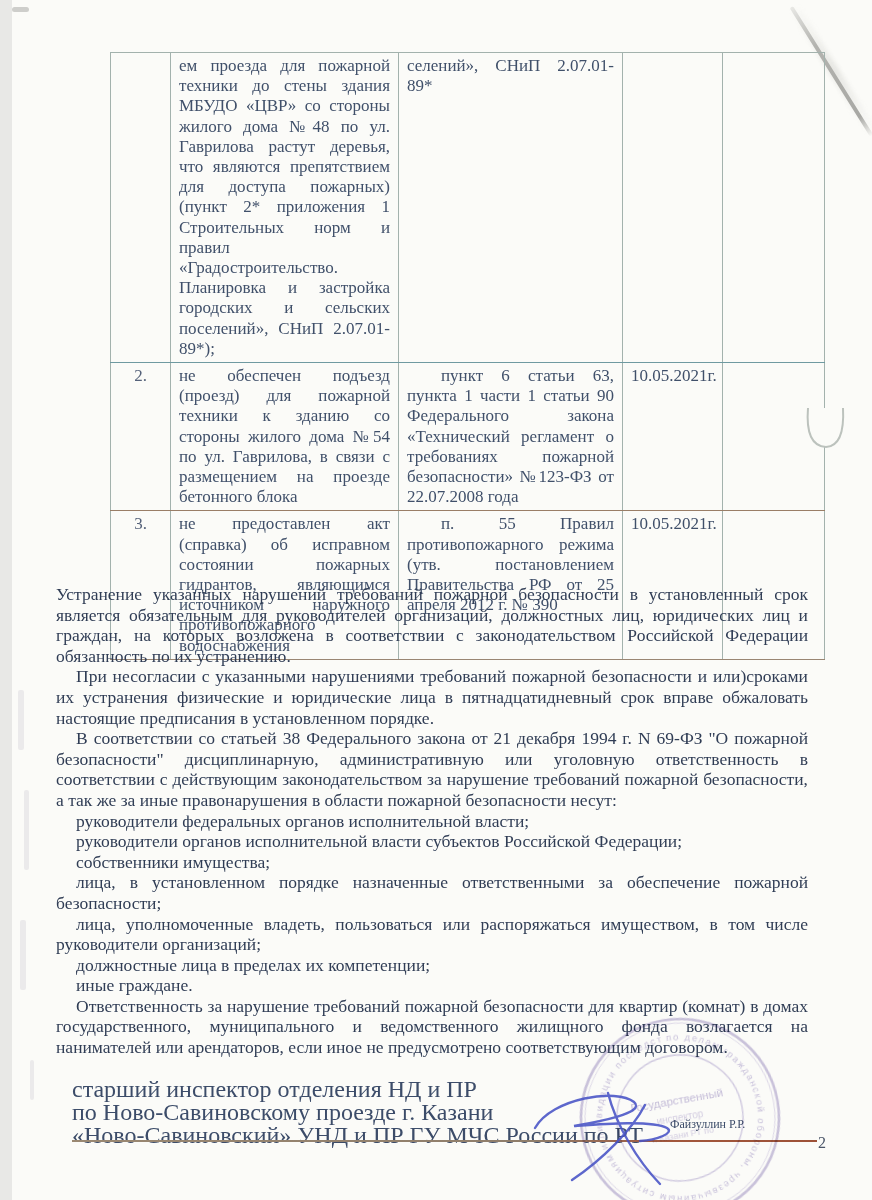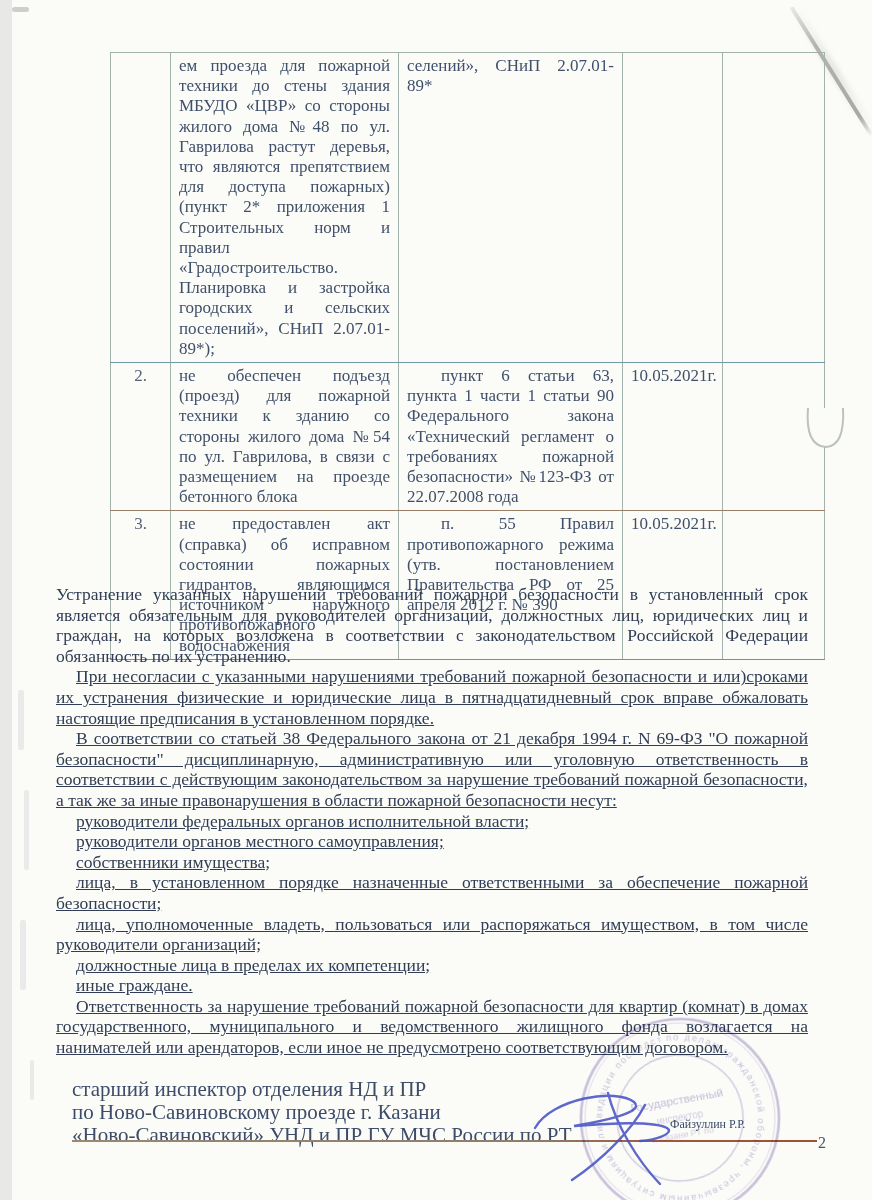--- a/index.html
+++ b/index.html
@@ -39,25 +39,25 @@
   tr.r2 td { border-bottom:1px solid #9a7e67; }
   tr.r3 td { border-bottom:1px solid #9a8673; }
 
   
   .curl { position:absolute; left:792px; top:403px; }
 
   
   .body-text { position:absolute; left:44px; top:584px; width:752px;
     color:#303d55; font-size:17.5px; line-height:20.6px; text-align:justify; }
   .body-text p { margin:0; }
-  .body-text p.ind { text-indent:20px;text-decoration:underline; }
+  .body-text p.ind { text-indent:20px; }
 
   
   .footer { position:absolute; left:60px; top:1078px; width:752px;
-    color:#3c4c69; font-size:21px; line-height:23px; }
+    color:#3c4c69; font-size:24px; line-height:23px; }
   .sig-rule { position:absolute; left:60px; top:1140px; width:745px; height:2px;
     background:linear-gradient(to right,#9a8872 0,#8f7d6a 62%, #a2573c 80%, #9d5137 100%); }
   .signer { position:absolute; left:658px; top:1117px; font-size:12px; color:#3c4c69; }
   .page-num { position:absolute; left:806px; top:1134px; font-size:16px; color:#4a5568; }
 
   
   svg.stamp { position:absolute; left:558px; top:1008px; mix-blend-mode:multiply; opacity:.8; }
   svg.stamp text { fill:#7f6cb4; font-family:"Liberation Sans", sans-serif; }
   svg.autograph { position:absolute; left:505px; top:1080px; }
 </style>
@@ -103,21 +103,21 @@
 
   <svg class="curl" width="44" height="50" viewBox="0 0 44 50">
     <path d="M 4 5 Q 1 43 22 44 Q 41 43 39 5" fill="#fbfbf8" stroke="#bcc2bd" stroke-width="2"></path>
   </svg>
 
   <div class="body-text">
     <p>Устранение указанных нарушений требований пожарной безопасности в  установленный срок является обязательным для руководителей организаций, должностных лиц, юридических лиц   и граждан, на которых возложена в соответствии с законодательством Российской Федерации обязанность по их устранению.</p>
     <p class="ind">При   несогласии с указанными нарушениями требований пожарной безопасности и или)сроками их устранения физические и юридические лица в пятнадцатидневный срок вправе обжаловать  настоящие предписания в установленном порядке.</p>
     <p class="ind">В  соответствии со статьей 38 Федерального закона от 21 декабря 1994 г. N 69-ФЗ "О пожарной безопасности" дисциплинарную, административную или уголовную ответственность в соответствии с действующим законодательством за нарушение требований пожарной безопасности, а так же за иные правонарушения в области пожарной безопасности несут:</p>
     <p class="ind">руководители федеральных органов исполнительной власти;</p>
-    <p class="ind">руководители органов местного самоуправления;</p>
+    <p class="ind">руководители органов исполнительной власти субъектов Российской Федерации;</p>
     <p class="ind">собственники имущества;</p>
     <p class="ind">лица, в установленном порядке назначенные ответственными за обеспечение пожарной безопасности;</p>
     <p class="ind">лица,    уполномоченные владеть, пользоваться или распоряжаться имуществом, в том числе руководители организаций;</p>
     <p class="ind">должностные лица в пределах их компетенции;</p>
     <p class="ind">иные граждане.</p>
     <p class="ind">Ответственность за нарушение требований пожарной безопасности для квартир (комнат) в домах государственного, муниципального и ведомственного жилищного фонда возлагается на нанимателей или арендаторов, если иное не предусмотрено соответствующим договором.</p>
   </div>
 
   <div class="footer">
     <div>старший инспектор отделения НД и ПР</div>

